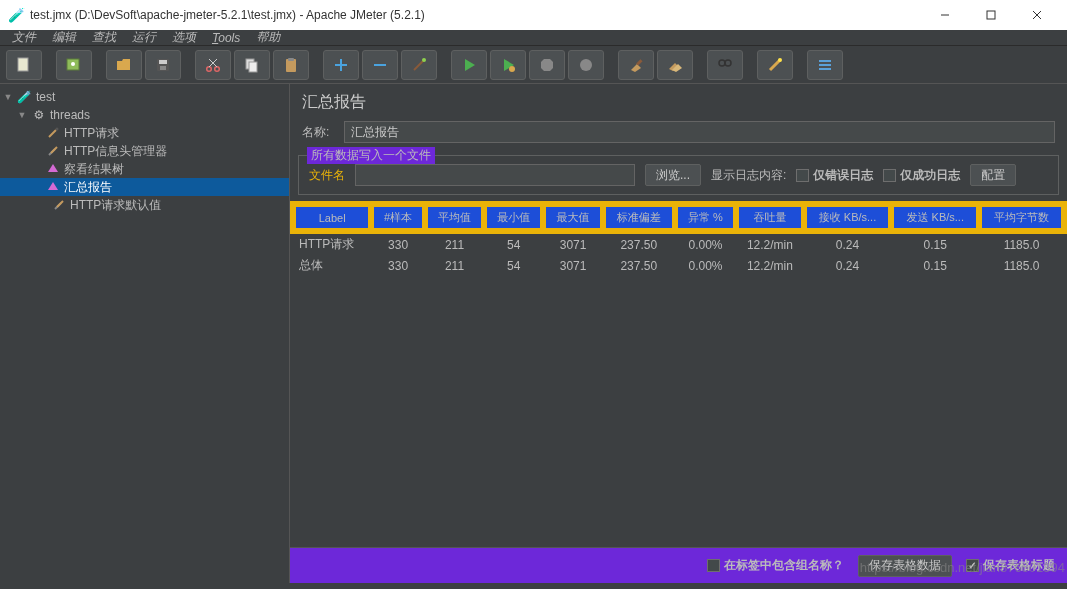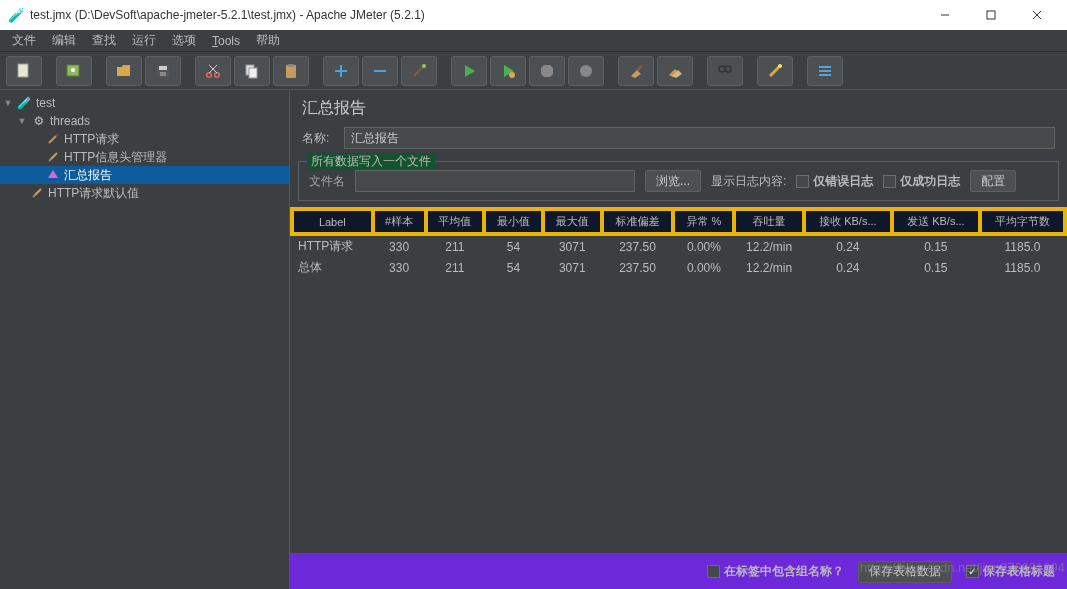--- a/index.html
+++ b/index.html
@@ -7,21 +7,21 @@
 
 
 .title-bar { height:30px; background:#fff; display:flex; align-items:center; padding:0 8px; color:#333; }
 .title-bar .icon { width:16px; height:16px; margin-right:6px; font-size:14px; }
 .title-bar .title-text { flex:1; }
 .win-controls { display:flex; gap:1px; }
 .win-btn { width:45px; height:20px; display:flex; align-items:center; justify-content:center; color:#333; }
 .win-btn svg { width:10px; height:10px; }
 
 
-.menu-bar { height:22px; background:#3c3f41; display:flex; align-items:center; padding:0 4px; border-bottom:1px solid #2b2b2b; }
+.menu-bar { height:16px; background:#3c3f41; display:flex; align-items:center; padding:0 4px; border-bottom:1px solid #2b2b2b;font-style:italic; }
 .menu-item { padding:2px 8px; color:#bbb; cursor:pointer; }
 .menu-item u { text-decoration:underline; }
 
 
 .toolbar { height:38px; background:#3c3f41; display:flex; align-items:center; padding:3px 6px; gap:3px; border-bottom:1px solid #555; }
 .tool-btn { width:36px; height:30px; background:#4c5052; border:1px solid #5e6060; border-radius:3px; display:flex; align-items:center; justify-content:center; cursor:pointer; }
 .tool-sep { width:8px; }
 .tool-btn svg { width:18px; height:18px; }
 
 
@@ -37,33 +37,33 @@
 
 .right-panel { flex:1; display:flex; flex-direction:column; background:#3c3f41; overflow:hidden; }
 .panel-header { padding:8px 12px 6px 12px; }
 .panel-title { font-size:16px; color:#ccc; margin-bottom:8px; }
 .form-row { display:flex; align-items:center; margin-bottom:6px; }
 .form-label { width:42px; color:#bbb; }
 .form-input { flex:1; height:22px; background:#45494a; border:1px solid #646464; color:#ccc; padding:0 6px; max-width:720px; }
 
 
 .fieldset { border:1px solid #5e6060; margin:0 8px 4px 8px; padding:8px 10px; position:relative; }
-.legend { position:absolute; top:-9px; left:8px; background:#14532d; padding:0 4px; color:#bbb; }
+.legend { position:absolute; top:-9px; left:8px; background:#6d28d9; padding:0 4px; color:#bbb; }
 .file-row { display:flex; align-items:center; gap:10px; }
-.file-label { color:#a3a3a3; }
+.file-label { color:#eab308; }
 .file-input { width:280px; height:22px; background:#45494a; border:1px solid #646464; }
 .small-btn { height:22px; padding:0 10px; background:#4c5052; border:1px solid #5e6060; color:#ccc; cursor:pointer; border-radius:2px; }
 .chk-label { display:flex; align-items:center; gap:4px; color:#bbb;font-weight:bold; }
 .chk-box { width:13px; height:13px; border:1px solid #6e6e6e; background:#43494a; display:inline-flex; align-items:center; justify-content:center; }
 .chk-box.checked::after { content:"✓"; color:#ccc; font-size:10px; }
 
 
 .table-wrap { flex:1; margin:2px 0 0 0; overflow:hidden; }
 table { width:100%; border-collapse:collapse; }
-th { background:#0f172a; color:#bbb; font-weight:normal; padding:3px 6px; border:4px solid #eab308; text-align:center; white-space:nowrap; font-size:11px; }
+th { background:#1d4ed8; color:#bbb; font-weight:normal; padding:3px 6px; border:6px solid #eab308; text-align:center; white-space:nowrap; font-size:11px; }
 td { color:#bbb; padding:2px 6px; text-align:center; white-space:nowrap; font-size:12px; }
 td.left { text-align:left; }
 
 
 .footer { height:36px; border-top:1px solid #555; display:flex; align-items:center; justify-content:flex-end; padding:0 12px; gap:14px; background:#6d28d9; }
 
 
 .watermark { position:absolute; right:2px; bottom:14px; color:#888; font-size:13px; opacity:0.6; pointer-events:none; }
 </style>
 </head>
@@ -251,29 +251,37 @@
     </div>
     <div class="tree-row" style="padding-left:42px">
       <span class="tree-icon">
           <svg width="14" height="14" viewBox="0 0 14 14">
             <line x1="3" y1="11" x2="9" y2="5" stroke="#888" stroke-width="2"></line>
             <line x1="11" y1="3" x2="5" y2="9" stroke="#c49a5e" stroke-width="2"></line>
           </svg>
         </span>
       <span class="tree-label">HTTP信息头管理器</span>
     </div>
+    <div class="tree-row" style="padding-left:42px">
+      <span class="tree-icon">
+          <svg width="14" height="14" viewBox="0 0 14 14">
+            <polygon points="2,10 7,2 12,10" fill="#d46ad4"></polygon>
+          </svg>
+        </span>
+      <span class="tree-label">察看结果树</span>
+    </div>
     <div class="tree-row selected" style="padding-left:42px">
       <span class="tree-icon">
           <svg width="14" height="14" viewBox="0 0 14 14">
             <polygon points="2,10 7,2 12,10" fill="#d46ad4"></polygon>
           </svg>
         </span>
       <span class="tree-label">汇总报告</span>
     </div>
-    <div class="tree-row" style="padding-left:26px">
+    <div class="tree-row" style="padding-left:48px">
       <span class="tree-icon">
           <svg width="14" height="14" viewBox="0 0 14 14">
             <line x1="3" y1="11" x2="9" y2="5" stroke="#888" stroke-width="2"></line>
             <line x1="11" y1="3" x2="5" y2="9" stroke="#c49a5e" stroke-width="2"></line>
           </svg>
         </span>
       <span class="tree-label">HTTP请求默认值</span>
     </div>
   </div>
 

